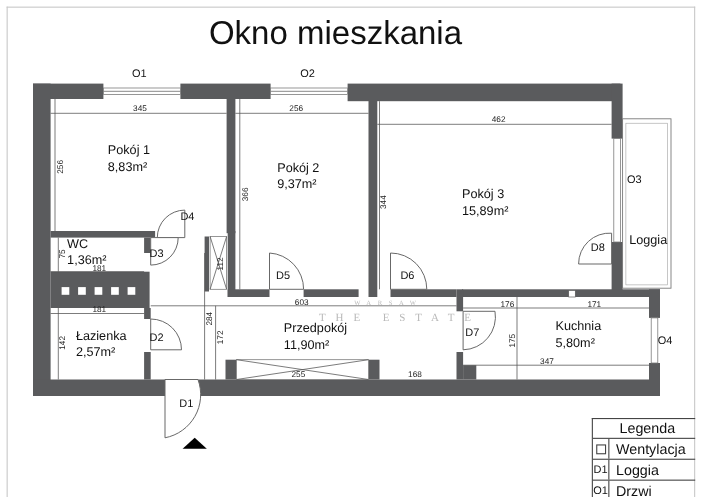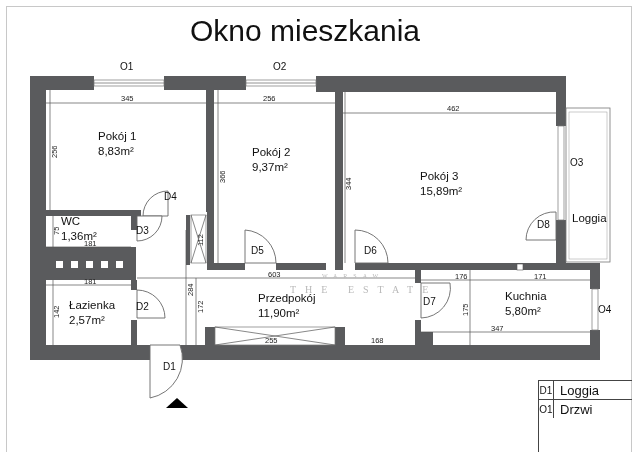--- a/index.html
+++ b/index.html
@@ -189,20 +189,27 @@
   <text class="dim" x="455" y="279">176</text>
   <text class="dim" x="534" y="279">171</text>
   <text class="dim" x="468" y="316" transform="rotate(-90 468 316)">175</text>
   <text class="dim" x="491" y="331">347</text>
 </svg>
 
 <div class="wm" style="left:290px; top:252px;margin-top:32px;">THE ESTATE</div>
 <div class="wm" style="left:322px; top:273px; font-size:6px; letter-spacing:6px;">WARSAW</div>
 
 <div class="legend">
+  <div class="hdr">Legenda</div>
+  <div class="row">
+    <span class="sym">
+        <span class="box"></span>
+      </span>
+    <span class="txt">Wentylacja</span>
+  </div>
   <div class="row">
     <span class="sym">D1</span>
     <span class="txt">Loggia</span>
   </div>
   <div class="row">
     <span class="sym">O1</span>
     <span class="txt">Drzwi</span>
   </div>
 </div>
 

